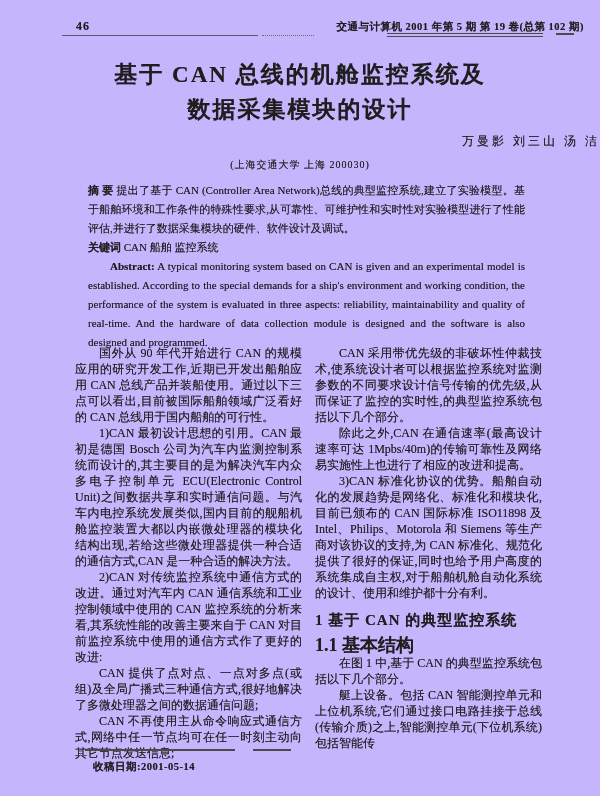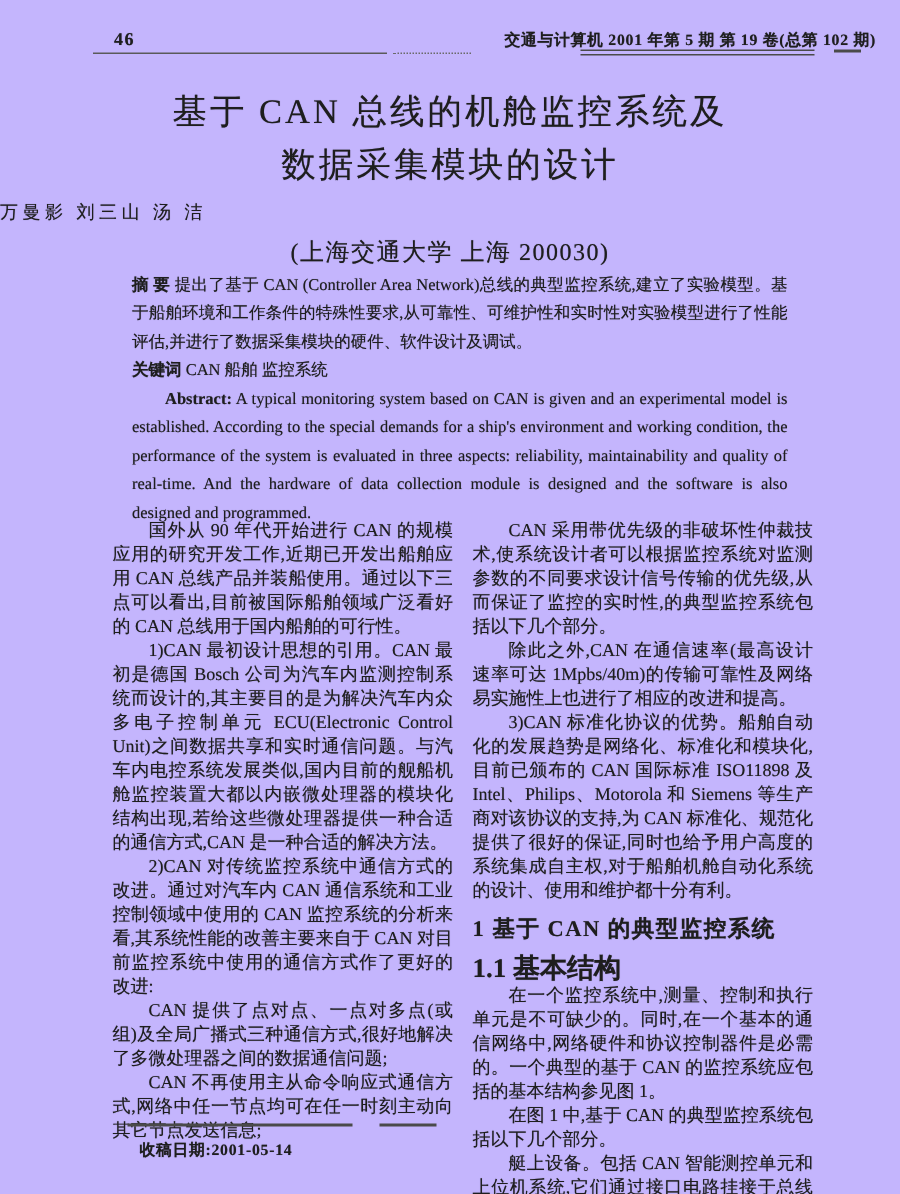--- a/index.html
+++ b/index.html
@@ -18,25 +18,25 @@
   
   .page-num{position:absolute;top:19px;left:76px;font-size:12px;font-weight:700;letter-spacing:1px;}
   .journal-line{position:absolute;top:20px;right:16px;font-size:10.5px;font-weight:700;letter-spacing:.5px;}
   .rule-a{position:absolute;top:35px;left:62px;width:196px;height:1px;background:#5a5a5a;}
   .rule-b{position:absolute;top:35px;left:262px;width:52px;height:0;border-top:1px dotted #6a6a6a;}
   .rule-c{position:absolute;top:33px;left:387px;width:156px;height:2px;border-top:1px solid #4a4a4a;border-bottom:1px solid #4a4a4a;}
   .rule-d{position:absolute;top:33px;left:556px;width:18px;height:2px;background:#4a4a4a;}
 
   
   .title{position:absolute;top:57px;left:0;width:100%;text-align:center;
-         font-size:23px;font-weight:400;letter-spacing:2px;line-height:35px;}
-  .authors{position:absolute;top:133px;left:0;width:100%;text-align:left;
+         font-size:23px;font-weight:700;letter-spacing:2px;line-height:35px;}
+  .authors{position:absolute;top:133px;left:0;width:100%;text-align:right;
            font-size:12px;letter-spacing:3px;}
   .affiliation{position:absolute;top:158px;left:0;width:100%;text-align:center;
-           font-size:16px;letter-spacing:1px;}
+           font-size:10px;letter-spacing:1px;}
 
   
   .abstract-block{position:absolute;top:181px;left:88px;width:437px;
            font-size:11px;line-height:19px;text-align:justify;}
   .abstract-block p{margin:0;}
   .lbl{font-weight:700;}
   .kw-line{margin-top:0;}
   .en-abs{text-indent:2em;}
   .kw-en{text-indent:2em;}
 
@@ -85,21 +85,20 @@
       <p>2)CAN 对传统监控系统中通信方式的改进。通过对汽车内 CAN 通信系统和工业控制领域中使用的 CAN 监控系统的分析来看,其系统性能的改善主要来自于 CAN 对目前监控系统中使用的通信方式作了更好的改进:</p>
       <p>CAN 提供了点对点、一点对多点(或组)及全局广播式三种通信方式,很好地解决了多微处理器之间的数据通信问题;</p>
       <p>CAN 不再使用主从命令响应式通信方式,网络中任一节点均可在任一时刻主动向其它节点发送信息;</p>
     </div>
     <div class="col">
       <p>CAN 采用带优先级的非破坏性仲裁技术,使系统设计者可以根据监控系统对监测参数的不同要求设计信号传输的优先级,从而保证了监控的实时性,的典型监控系统包括以下几个部分。</p>
       <p>除此之外,CAN 在通信速率(最高设计速率可达 1Mpbs/40m)的传输可靠性及网络易实施性上也进行了相应的改进和提高。</p>
       <p>3)CAN 标准化协议的优势。船舶自动化的发展趋势是网络化、标准化和模块化,目前已颁布的 CAN 国际标准 ISO11898 及 Intel、Philips、Motorola 和 Siemens 等生产商对该协议的支持,为 CAN 标准化、规范化提供了很好的保证,同时也给予用户高度的系统集成自主权,对于船舶机舱自动化系统的设计、使用和维护都十分有利。</p>
       <p class="h1">1  基于 CAN 的典型监控系统</p>
       <p class="h2">1.1  基本结构</p>
-      <p>在一个监控系统中,测量、控制和执行单元是不可缺少的。同时,在一个基本的通信网络中,网络硬件和协议控制器件是必需的。一个典型的基于 CAN 的监控系统应包括的基本结构参见图 1。</p>
       <p>在图 1 中,基于 CAN 的典型监控系统包括以下几个部分。</p>
       <p>艇上设备。包括 CAN 智能测控单元和上位机系统,它们通过接口电路挂接于总线(传输介质)之上,智能测控单元(下位机系统)包括智能传</p>
     </div>
   </div>
 
   <div class="fn-rule-a"></div>
   <div class="fn-rule-b"></div>
   <div class="footnote">收稿日期:2001-05-14</div>
 
 </div>

